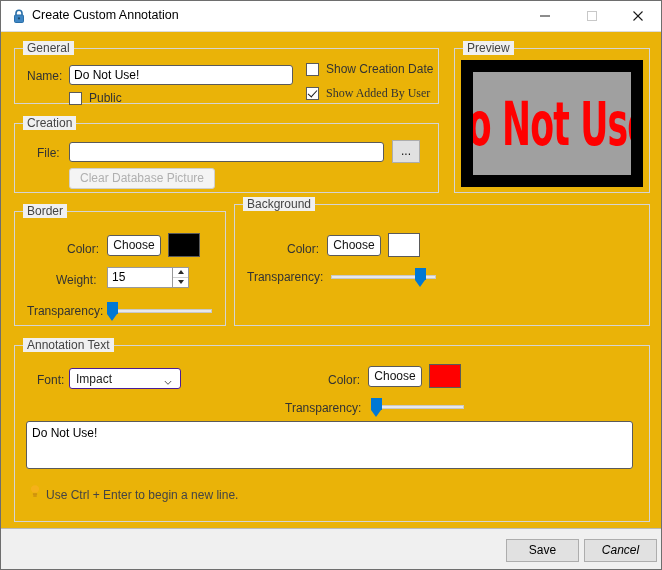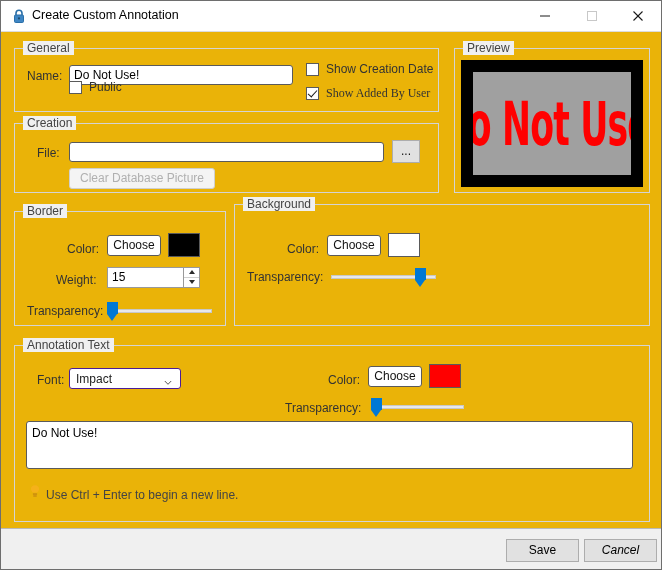--- a/index.html
+++ b/index.html
@@ -338,28 +338,28 @@
         </svg>
     </button>
     <button class="win-btn btn-close" title="Close">
       <svg width="12" height="12" viewBox="0 0 12 12">
         <line x1="1.5" y1="1.5" x2="10.5" y2="10.5" stroke="#1a1a1a" stroke-width="1.1"></line>
         <line x1="10.5" y1="1.5" x2="1.5" y2="10.5" stroke="#1a1a1a" stroke-width="1.1"></line>
       </svg>
     </button>
   </div>
 
-  <div class="group" style="left:13px; top:47px; width:425px; height:64px;">
+  <div class="group" style="left:13px; top:47px; width:425px; height:56px;">
     <span class="group-title">General</span>
   </div>
 
   <span class="lbl" style="left:26px; top:68px;">Name:</span>
   <input class="txtbox" type="text" style="left: 68px; top: 64px; width: 224px; height: 20px;" value="Do Not Use!">
 
-  <div class="cb" style="left:68px; top:79px;">
+  <div class="cb" style="left:68px; top:90px;">
     <span class="box"></span>
     <span class="cb-label">Public</span>
   </div>
 
   <div class="cb" style="left:305px; top:61px;">
     <span class="box"></span>
     <span class="cb-label">Show Creation Date</span>
   </div>
 
   <div class="cb" style="left:305px; top:85px;font-family:Liberation Serif, serif;">
@@ -386,21 +386,21 @@
 
   <div class="group" style="left:13px; top:210px; width:212px; height:115px;">
     <span class="group-title">Border</span>
   </div>
 
   <span class="lbl" style="left:66px; top:241px;">Color:</span>
   <button class="btn" style="left:106px; top:234px; width:54px; height:21px; line-height:19px;">Choose</button>
   <span class="swatch" style="left:167px; top:232px; width:32px; height:24px; background:#000000;"></span>
 
   <span class="lbl" style="left:55px; top:272px;">Weight:</span>
-  <div class="spin-wrap" style="left:106px; top:266px; width:93px; height:21px;text-align:center;">
+  <div class="spin-wrap" style="left:106px; top:266px; width:82px; height:21px;text-align:center;">
     <span class="spin-val">15</span>
     <div class="spin-btns">
       <div class="spin-up"></div>
       <div class="spin-dn"></div>
     </div>
   </div>
 
   <span class="lbl" style="left:26px; top:303px;">Transparency:</span>
   <div class="slider" style="left:106px; top:300px; width:105px;">
     <div class="track"></div>

